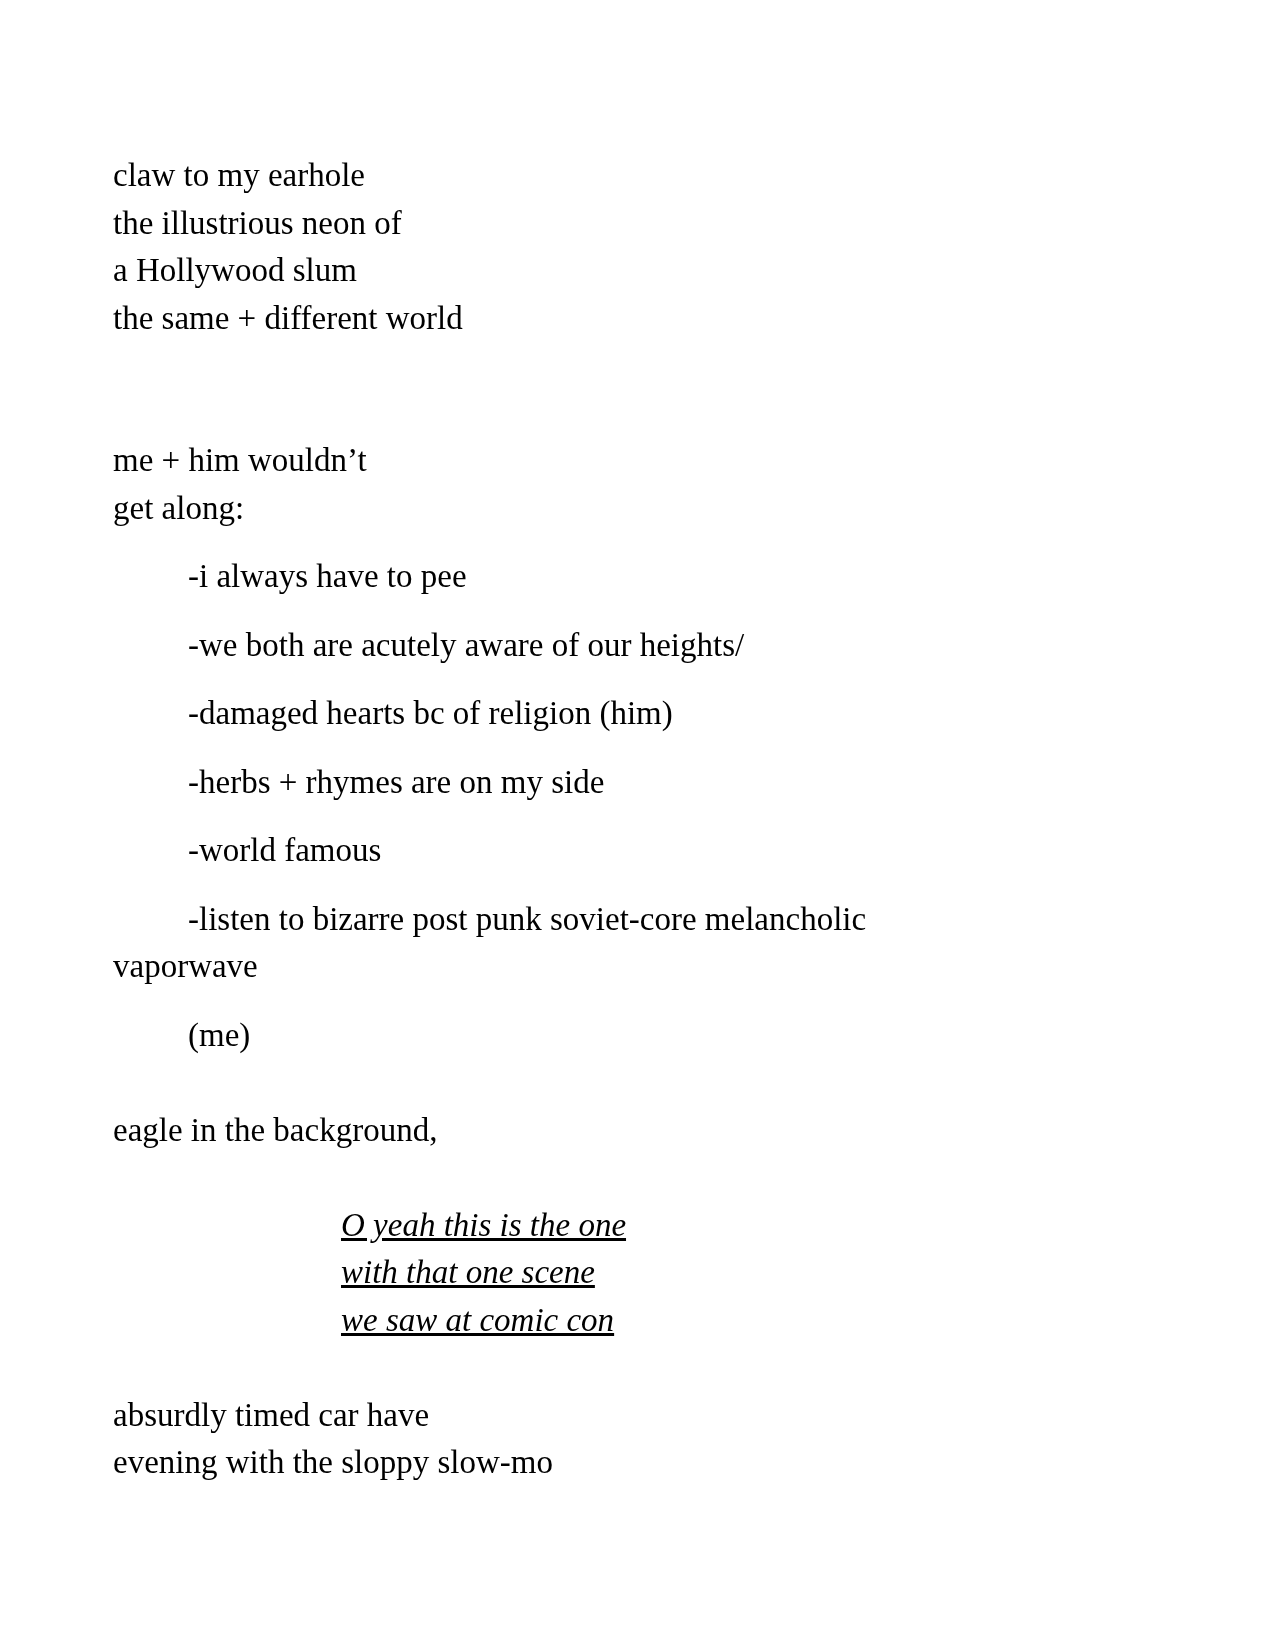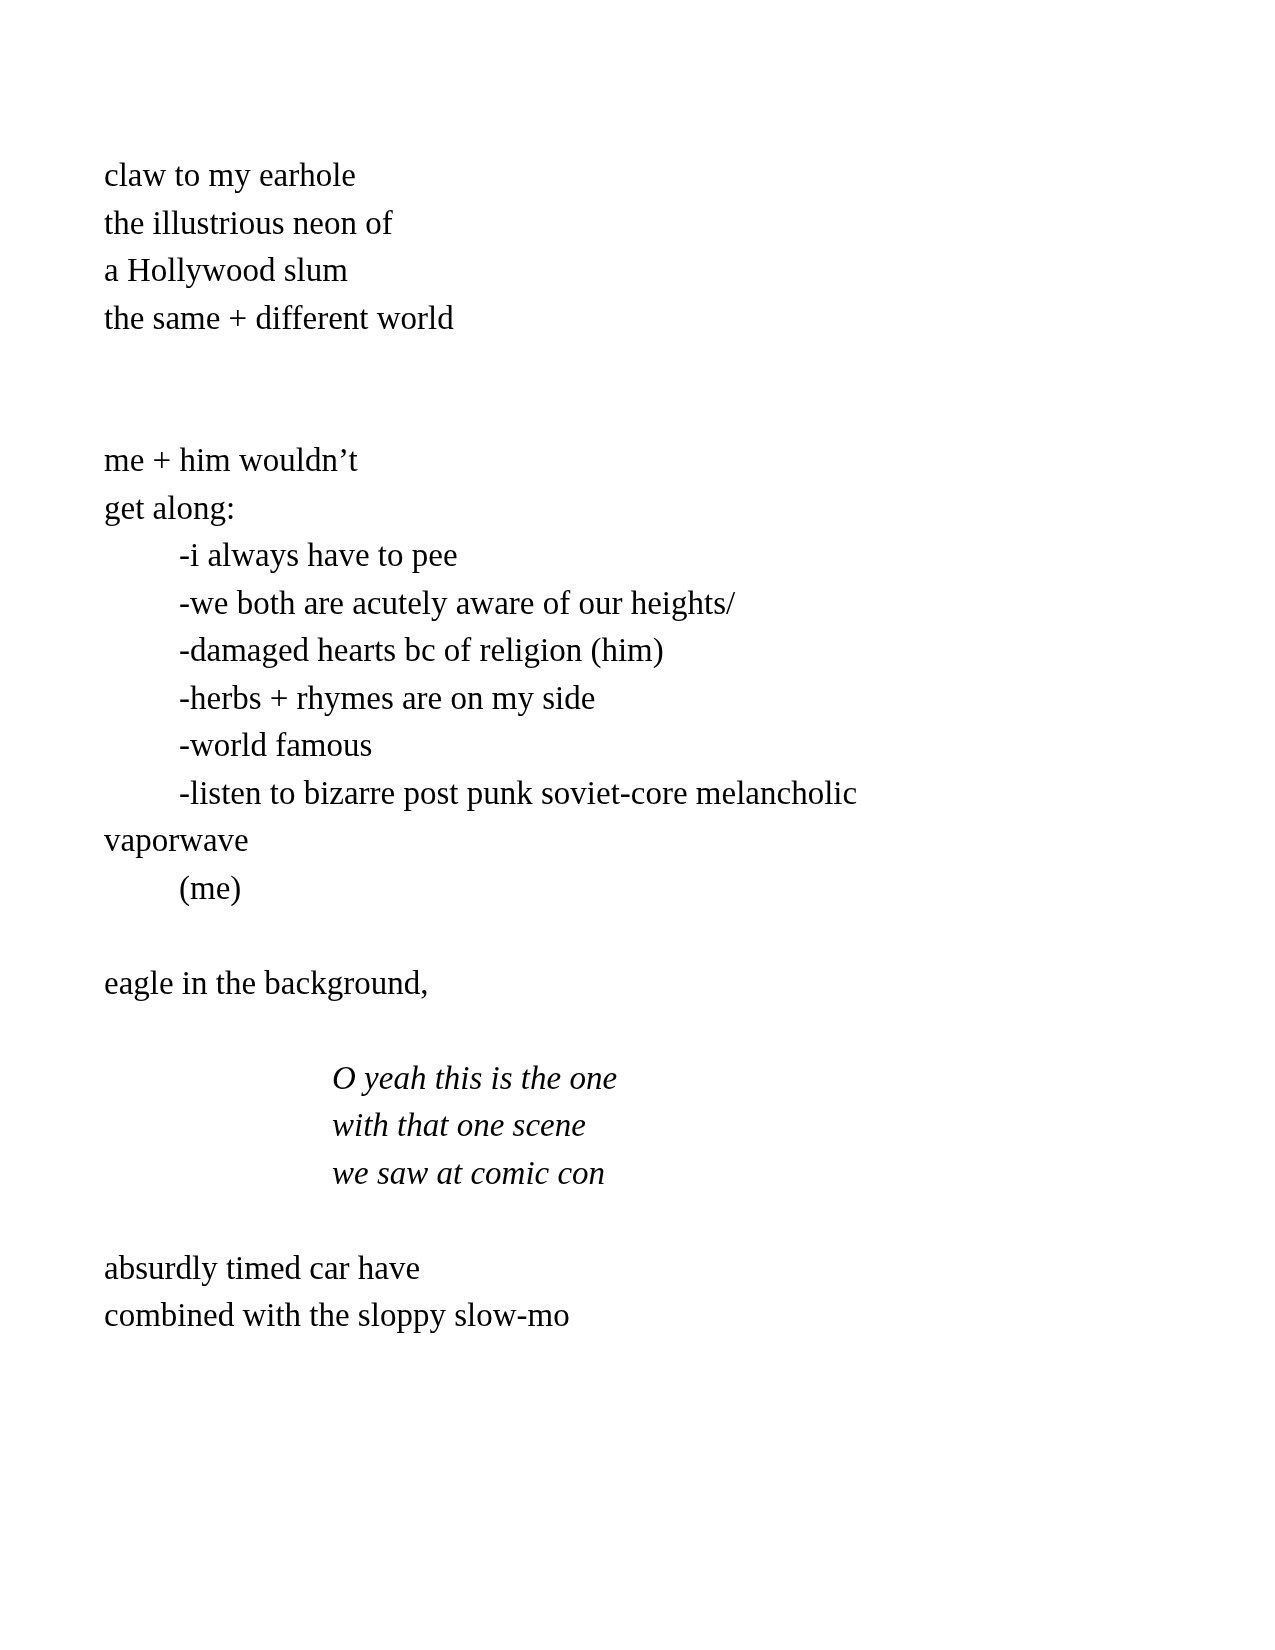--- a/index.html
+++ b/index.html
@@ -14,36 +14,36 @@
     font-family: "Liberation Serif", serif;
     overflow: hidden;
   }
   .page {
     position: absolute;
     inset: 0;
     background: #ffffff;
   }
   .poem {
     position: absolute;
-    left: 104px;
+    left: 113px;
     top: 152px;
     width: 1100px;
     font-size: 33px;
     line-height: 47.5px;
     color: #000000;
   }
   .line {
     height: 47.5px;
     white-space: pre;
   }
   
-  .t1 { padding-left: 75px; }
+  .t1 { padding-left: 75px; margin-top: 21px; }
   
   .t3 { padding-left: 228px; }
-  .italic { font-style: italic; }
+  .italic { font-style: italic; text-decoration: underline; }
 </style>
 </head>
 <body>
 
 <div class="page">
   <div class="poem">
     <div class="line">claw to my earhole</div>
     <div class="line">the illustrious neon of</div>
     <div class="line">a Hollywood slum</div>
     <div class="line">the same + different world</div>
@@ -60,15 +60,15 @@
     <div class="line">vaporwave</div>
     <div class="line t1">(me)</div>
     <div class="line"></div>
     <div class="line">eagle in the background,</div>
     <div class="line"></div>
     <div class="line t3 italic">O yeah this is the one</div>
     <div class="line t3 italic">with that one scene</div>
     <div class="line t3 italic">we saw at comic con</div>
     <div class="line"></div>
     <div class="line">absurdly timed car have</div>
-    <div class="line">combined with the sloppy slow-mo</div>
+    <div class="line">evening with the sloppy slow-mo</div>
   </div>
 </div>
 
 </body></html>

